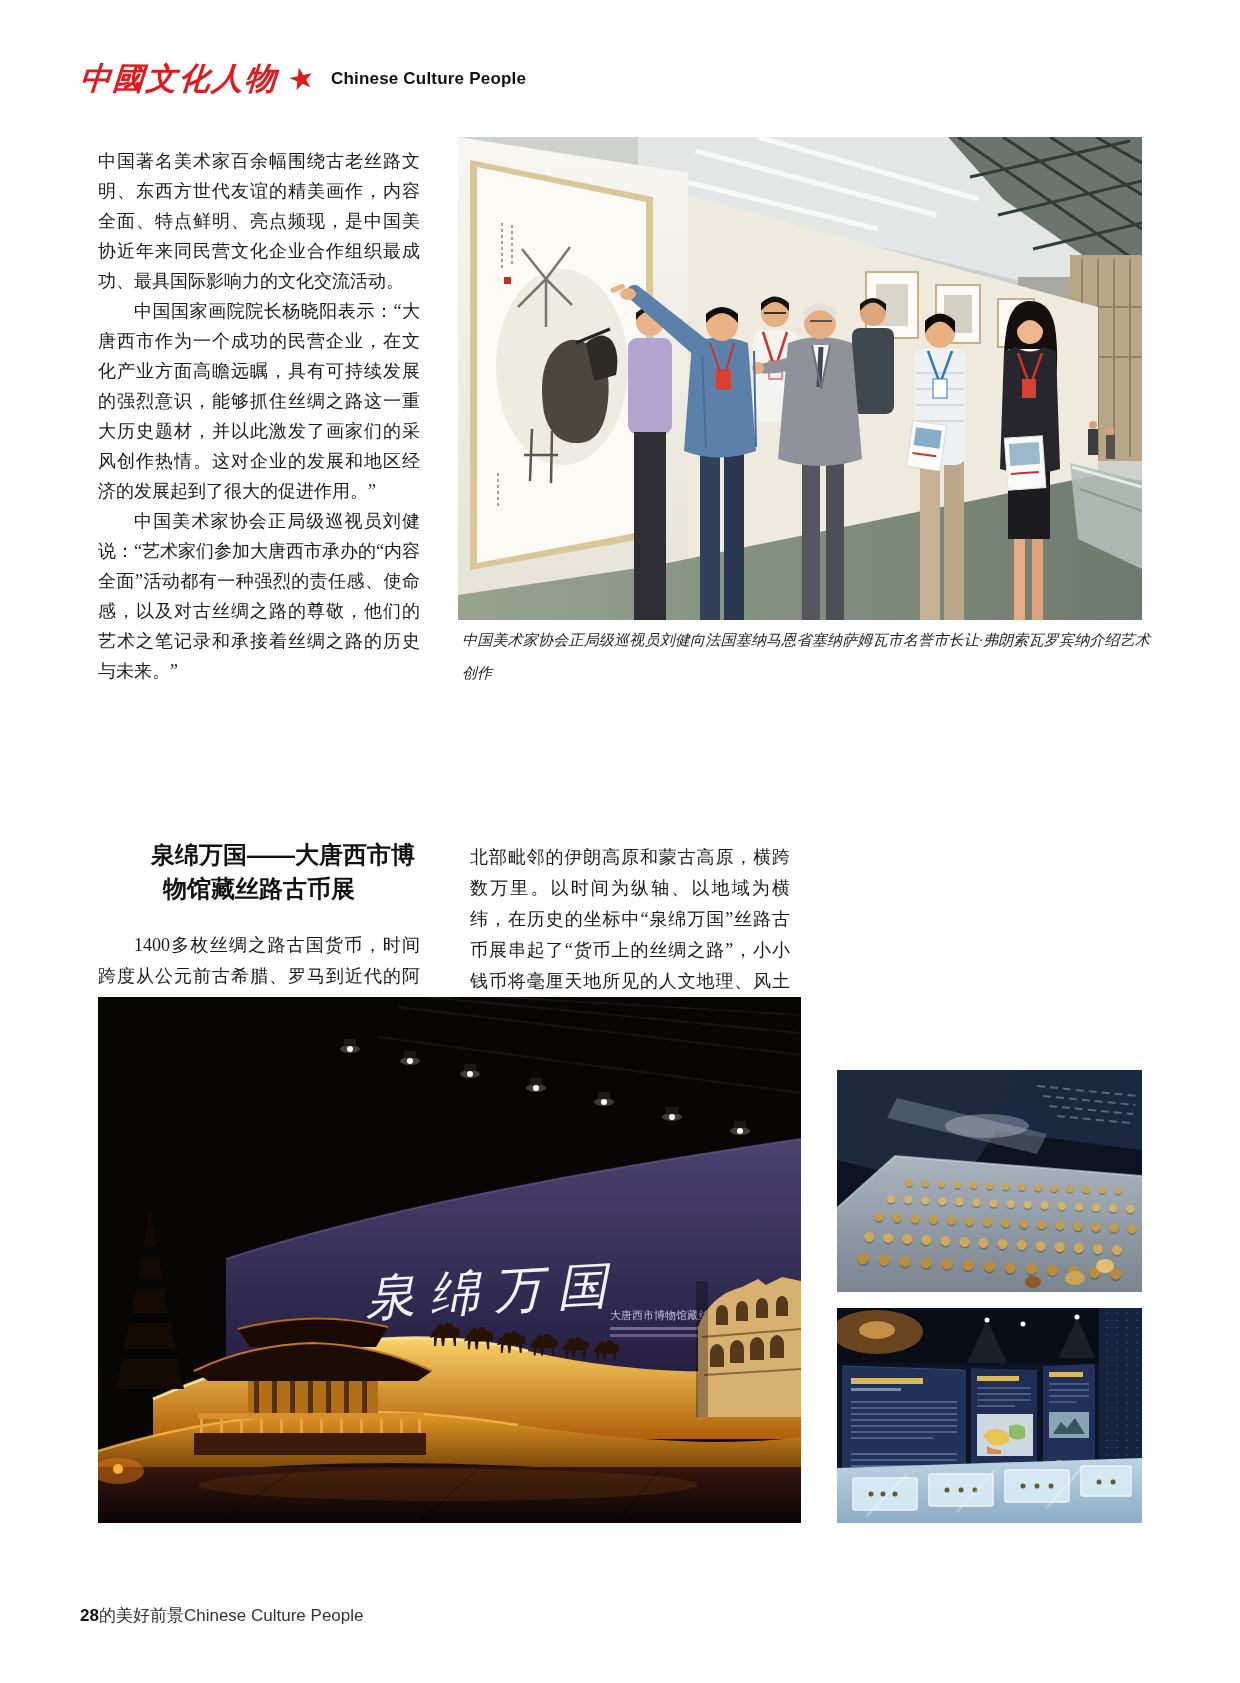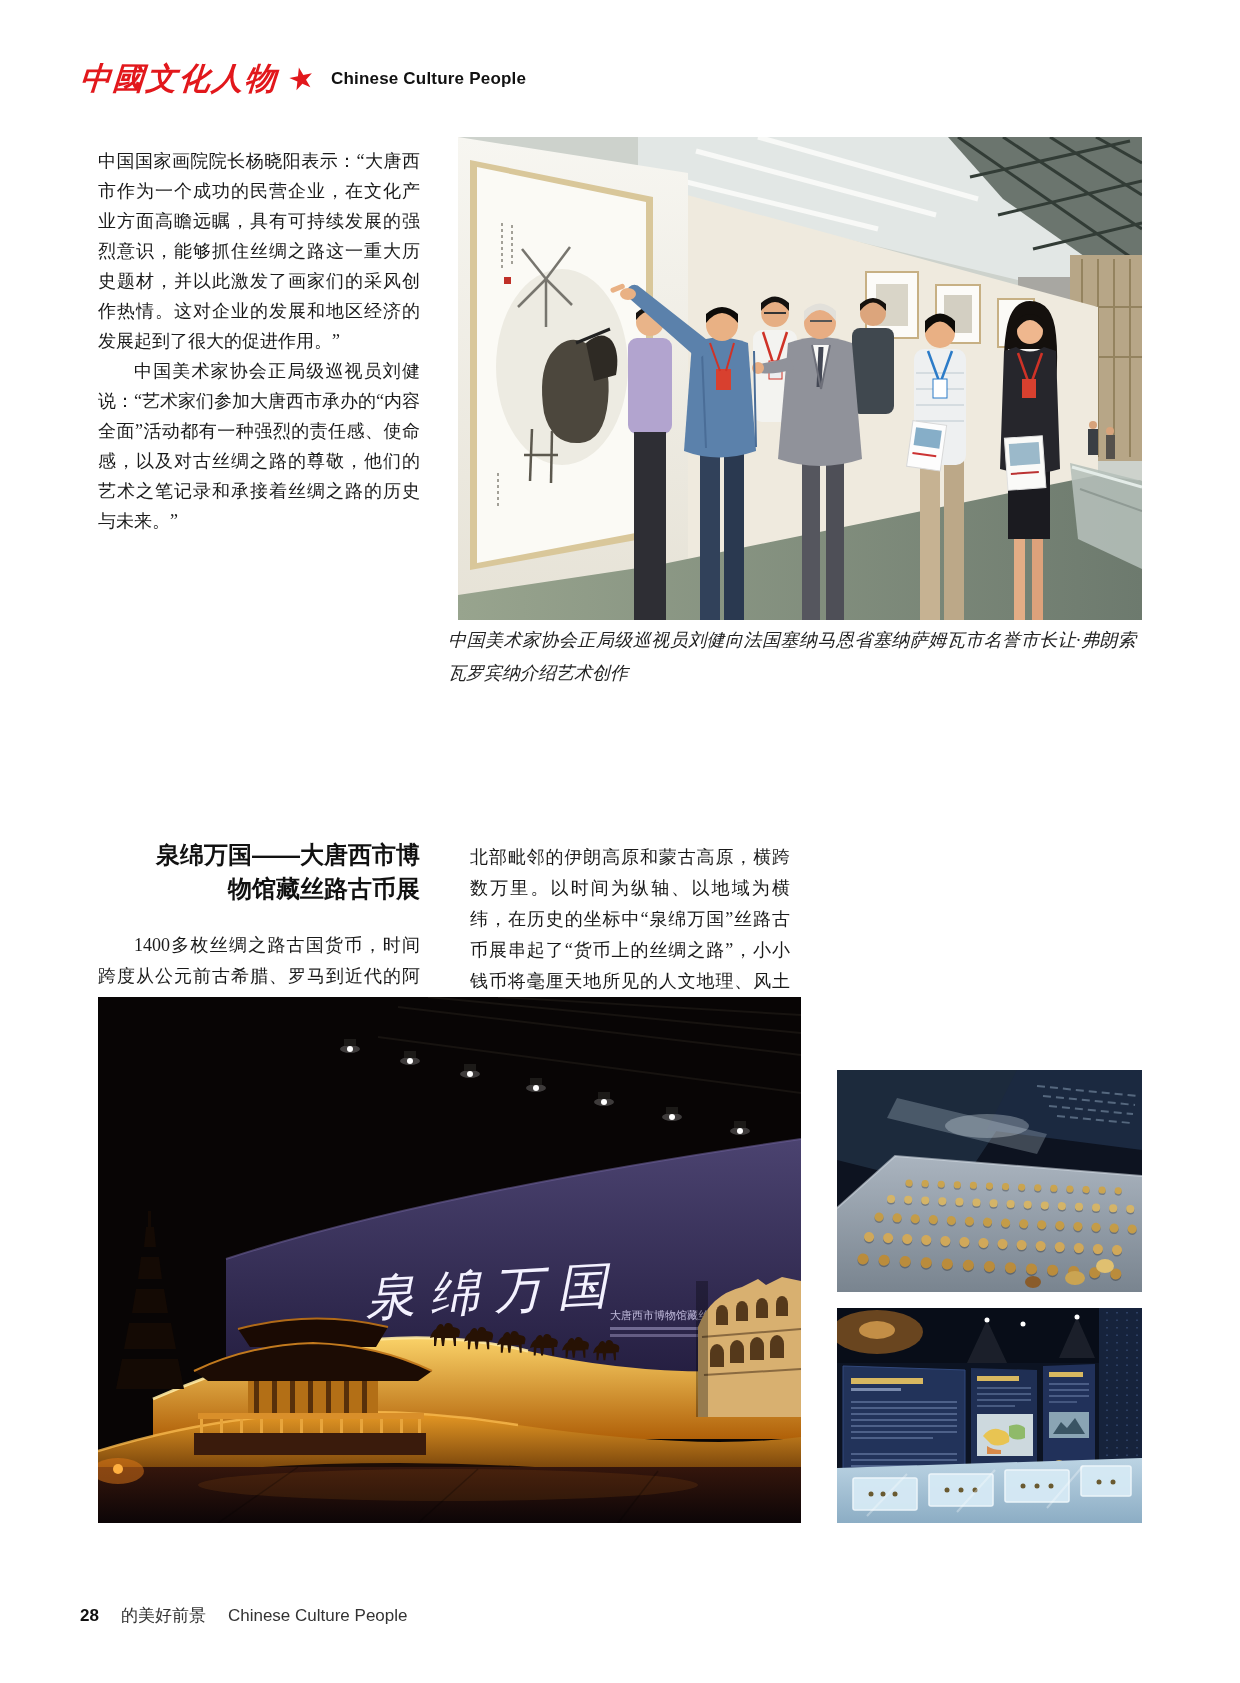--- a/index.html
+++ b/index.html
@@ -16,58 +16,59 @@
            font-size:17px;color:#111;margin-left:6px;letter-spacing:.2px;}
 
   
   .col-a1{left:98px;top:146px;width:322px;font-size:18px;line-height:30px;
           text-align:justify;}
   .col-a1 p{margin:0;}
   .col-a1 p + p{text-indent:2em;}
 
   
   .caption{font-style:italic;color:#222;text-align:justify;}
-  .cap1{left:448px;top:624px;width:688px;font-size:18px;line-height:33px;}
+  .cap1{left:462px;top:624px;width:688px;font-size:15px;line-height:33px;}
   .cap2{left:100px;top:1536px;width:700px;font-size:18px;line-height:30px;}
 
   
   .col{font-size:18px;line-height:31px;text-align:justify;}
   .col p{margin:0;}
   .a2-head{font-family:"Liberation Sans","DejaVu Sans",sans-serif;font-weight:bold;
            font-size:24px;line-height:34px;text-indent:2em;color:#111;margin:0 0 24px 0;
-           text-align:right;}
+           text-align:center;}
   .indent{text-indent:2em;}
   .c1{left:98px;top:838px;width:322px;}
   .c2{left:470px;top:842px;width:320px;}
   .c3{left:836px;top:842px;width:310px;}
 
   
   .ph{display:block;}
   .ph1{left:458px;top:137px;}
   .ph2{left:98px;top:997px;}
   .ph3{left:837px;top:1070px;}
   .ph4{left:837px;top:1308px;}
 
   
-  .footer{left:80px;top:1604px;display:flex;align-items:baseline;gap:22px;
+  .footer{left:80px;top:1604px;display:flex;align-items:baseline;gap:0;
           font-family:"Liberation Sans","DejaVu Sans",sans-serif;font-size:17px;color:#333;}
   .footer .num{font-weight:bold;color:#111;}
 </style>
 </head>
 <body>
 
 <div class="page">
 
   <div class="abs masthead">
     <span class="logo-cn">中國文化人物</span>
     <span class="logo-star">★</span>
     <span class="logo-en">Chinese Culture People</span>
   </div>
 
   <div class="abs col-a1">
+    <p>中国著名美术家百余幅围绕古老丝路文明、东西方世代友谊的精美画作，内容全面、特点鲜明、亮点频现，是中国美协近年来同民营文化企业合作组织最成功、最具国际影响力的文化交流活动。</p>
     <p>中国国家画院院长杨晓阳表示：“大唐西市作为一个成功的民营企业，在文化产业方面高瞻远瞩，具有可持续发展的强烈意识，能够抓住丝绸之路这一重大历史题材，并以此激发了画家们的采风创作热情。这对企业的发展和地区经济的发展起到了很大的促进作用。”</p>
     <p>中国美术家协会正局级巡视员刘健说：“艺术家们参加大唐西市承办的“内容全面”活动都有一种强烈的责任感、使命感，以及对古丝绸之路的尊敬，他们的艺术之笔记录和承接着丝绸之路的历史与未来。”</p>
   </div>
 
   <svg class="abs ph ph1" width="684" height="483" viewBox="0 0 684 483">
     <defs>
       <linearGradient id="gW" x1="0" y1="0" x2="0" y2="1">
         <stop offset="0" stop-color="#f7f6f1"></stop>
           <stop offset="1" stop-color="#e6e2d6"></stop>
       </linearGradient>

